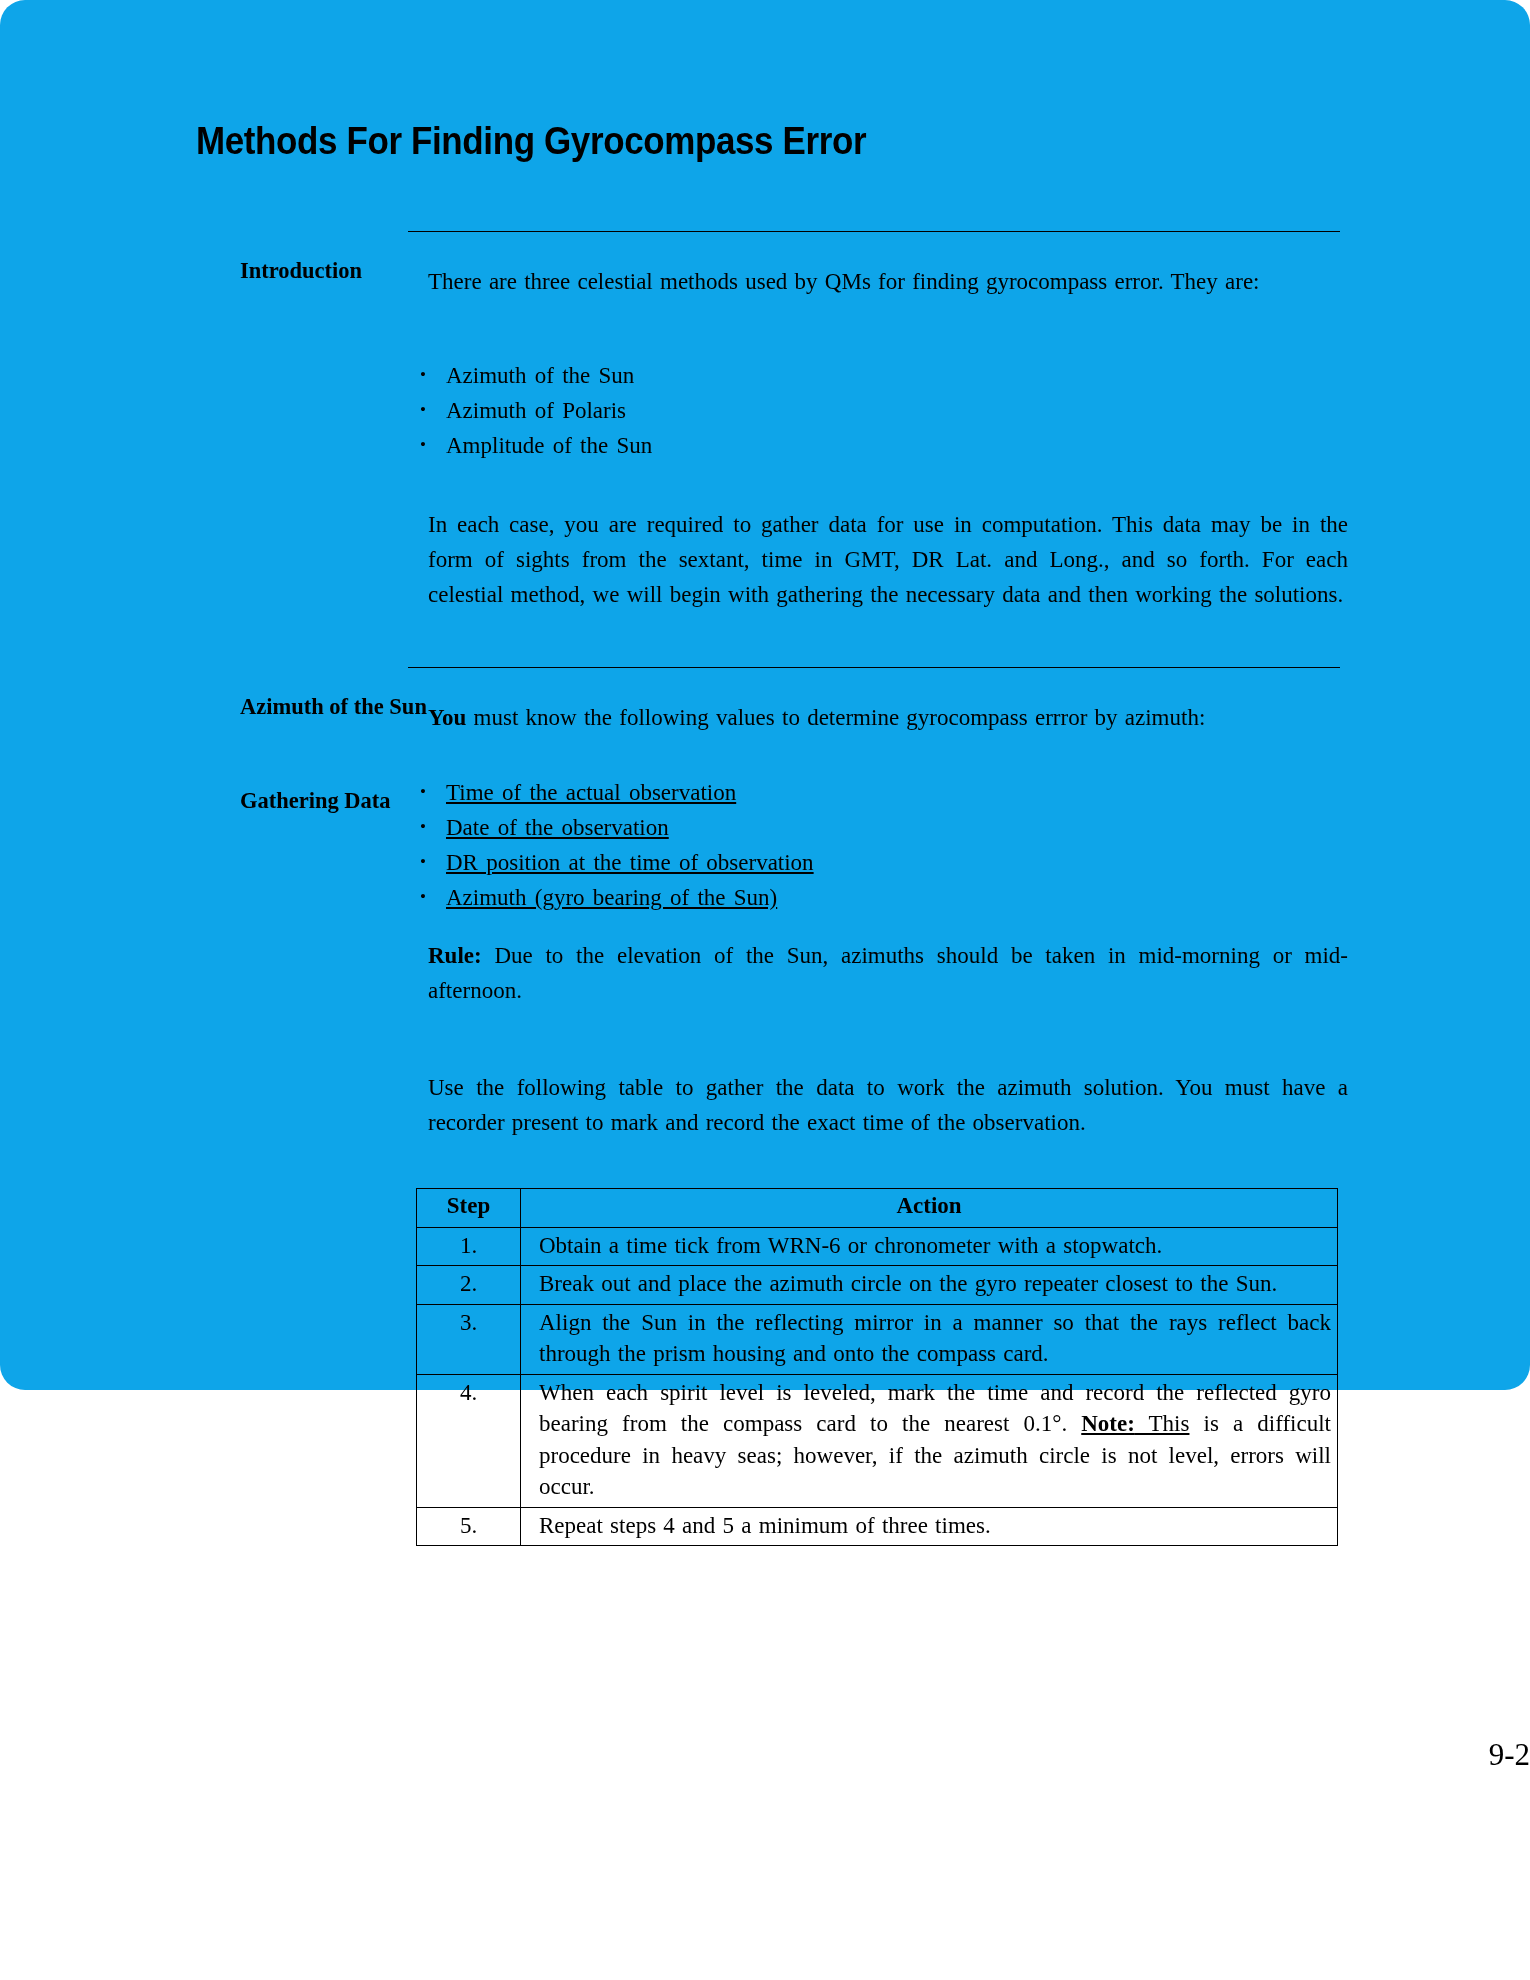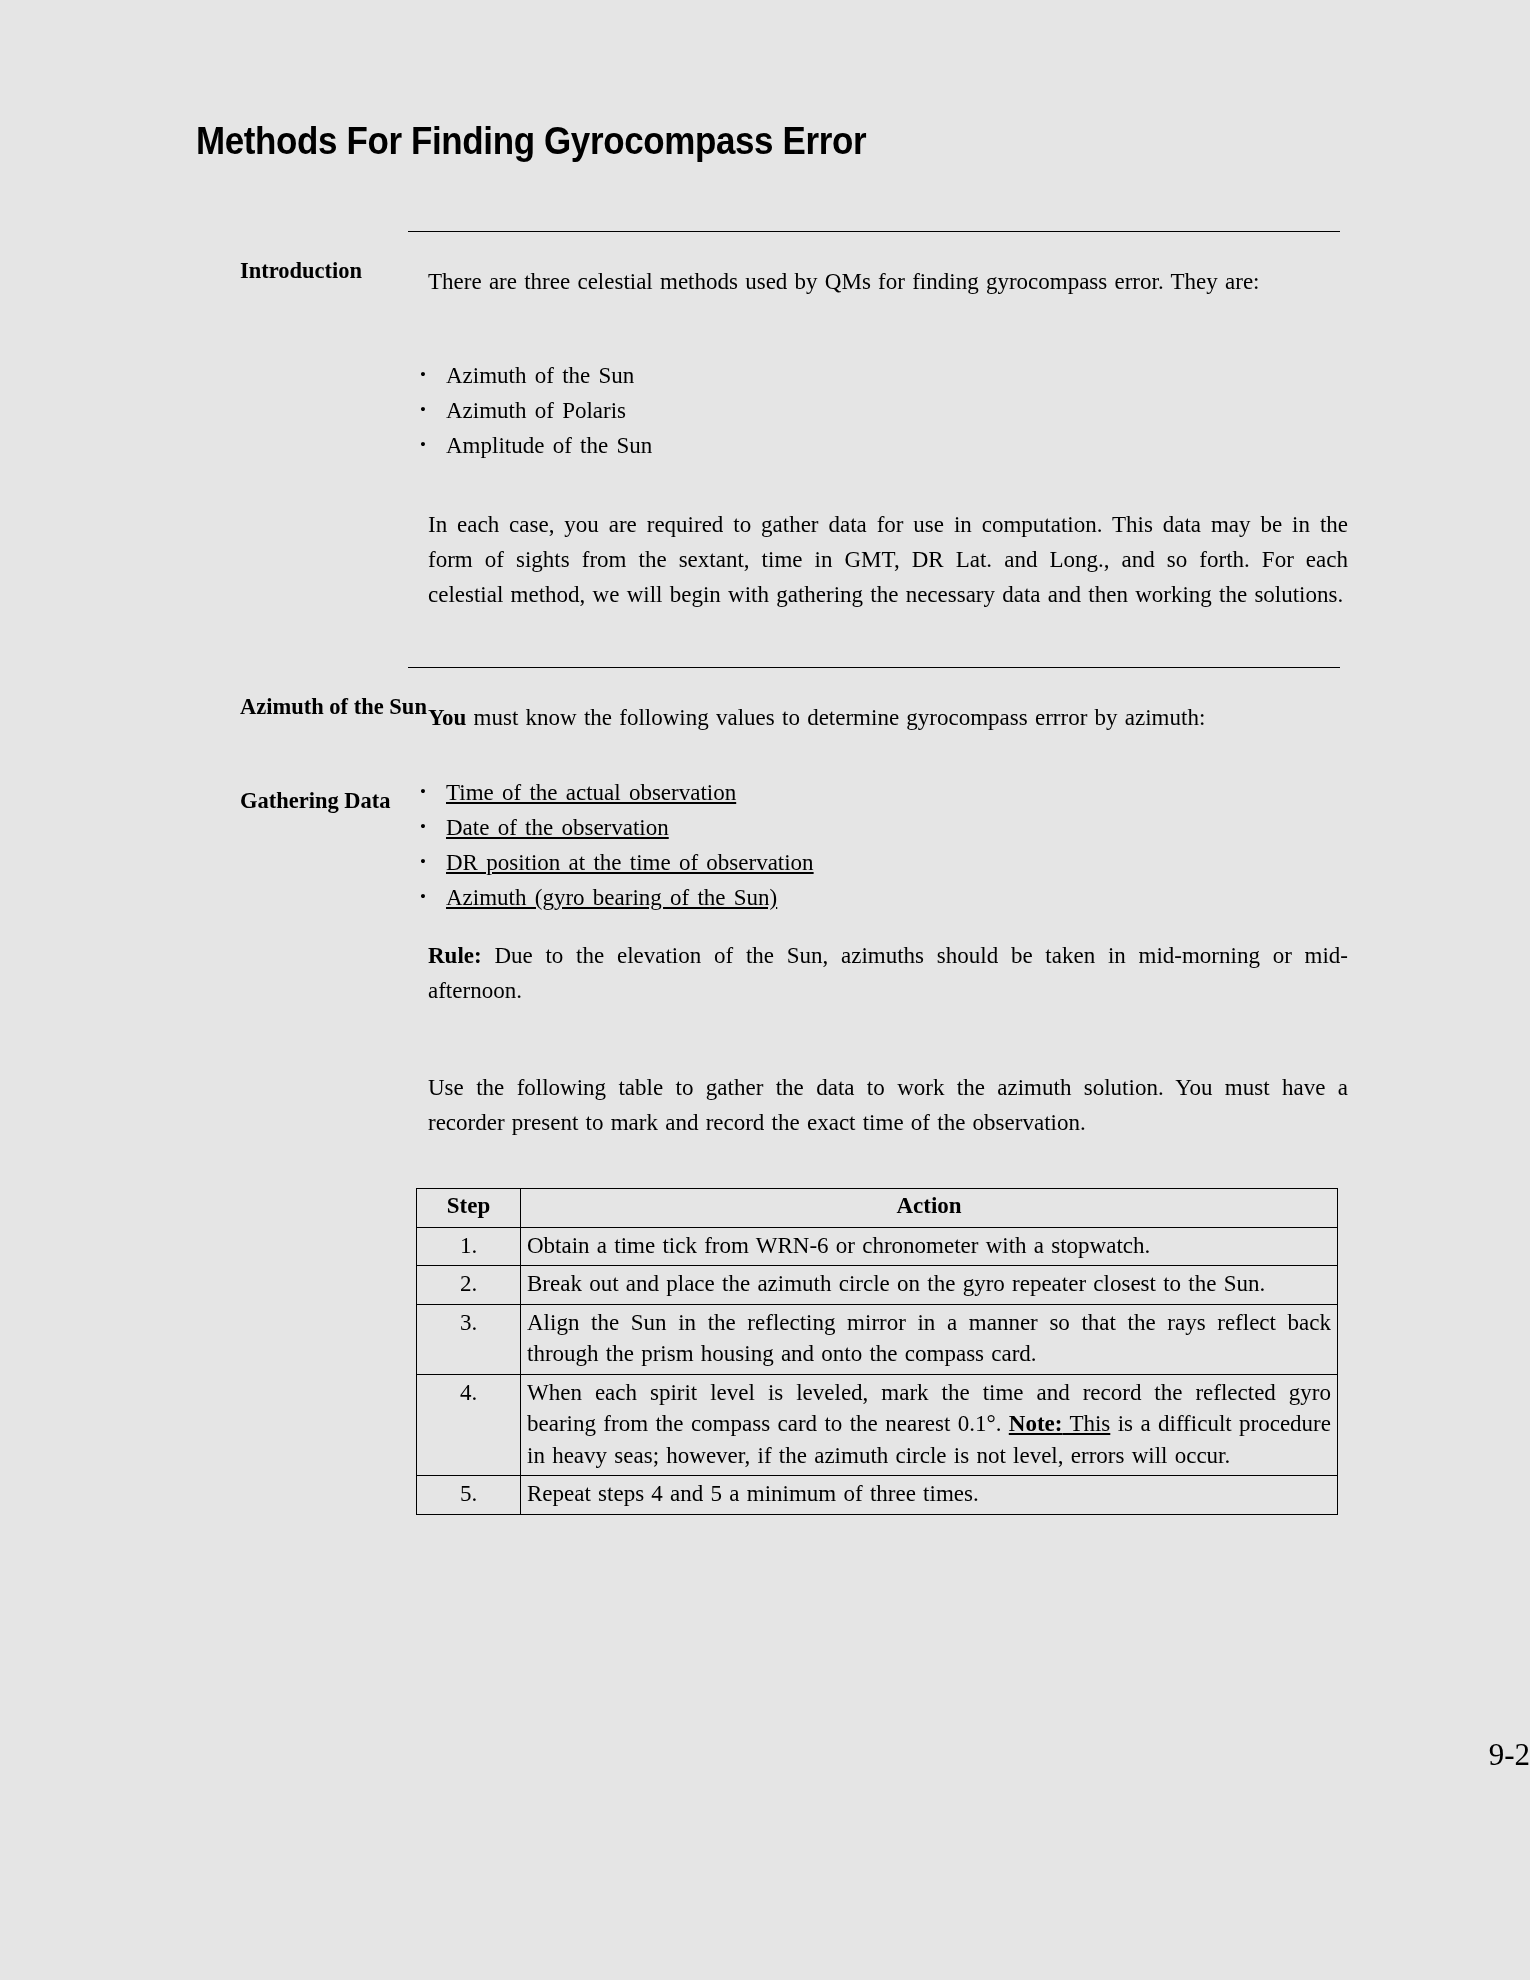--- a/index.html
+++ b/index.html
@@ -12,22 +12,23 @@
     height: 1980px;
     position: relative;
     font-family: "Liberation Serif", "DejaVu Serif", serif;
     color: #000000;
     overflow: hidden;
   }
   .page {
     position: absolute;
     left: 0; top: 0;
     width: 1530px;
-    height: 1980px;
-    background: #e5e5e5;
+    height: 1390px;
+    background: #0ea5e9;
+    border-radius: 25px;
   }
 
   
   .doc-title {
     position: absolute;
     left: 196px;
     top: 120px;
     font-family: "Liberation Sans", "DejaVu Sans", sans-serif;
     font-weight: bold;
     font-size: 38px;
@@ -125,21 +126,21 @@
   }
   #steps-table .col-step { width: 104px; }
   #steps-table td.cell-step {
     text-align: center;
     font-weight: normal;
   }
   #steps-table td.cell-action {
     text-align: justify;
     text-align-last: left;
     word-spacing: 1.5px;
-    padding-left: 6px;
+    padding-left: 18px;
   }
 
   
   #page-number {
     position: absolute;
     left: 0;
     top: 1737px;
     width: 1530px;
     text-align: right;
     font-size: 31px;

